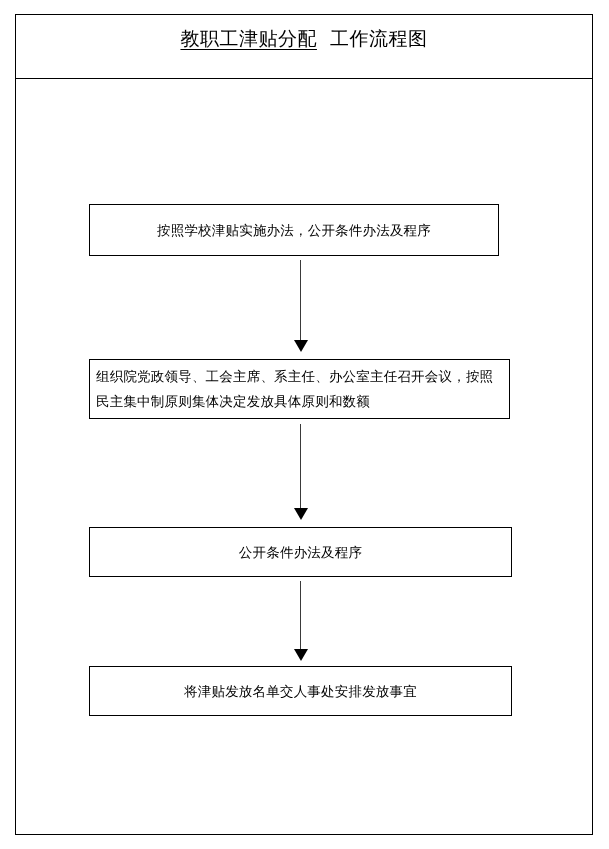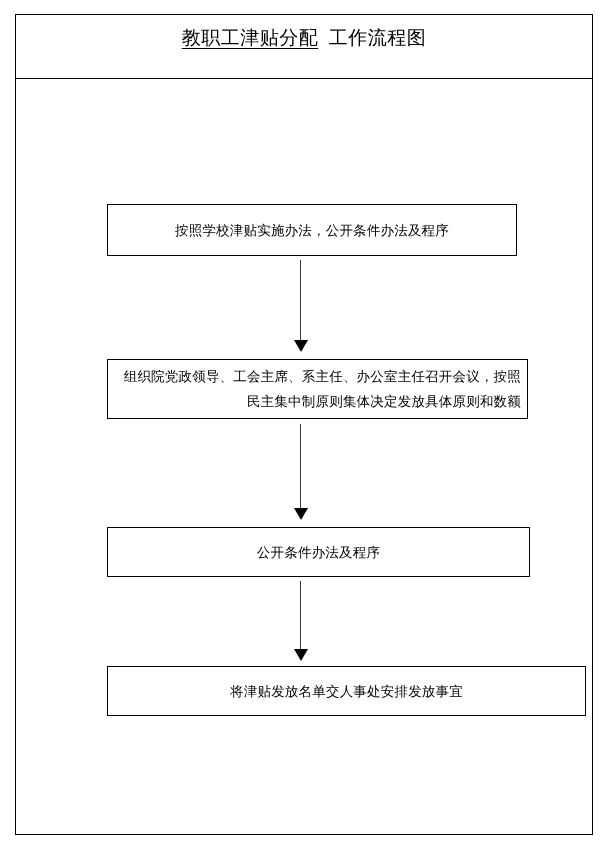--- a/index.html
+++ b/index.html
@@ -19,21 +19,20 @@
   
   #page-frame {
     position: absolute;
     left: 15px;
     top: 14px;
     width: 578px;
     height: 821px;
     border: 1.5px solid #000000;
     box-sizing: border-box;
     background: #ffffff;
-    font-family: Liberation Serif, serif;
   }
 
   
   #title-band {
     position: absolute;
     left: 0;
     top: 0;
     width: 100%;
     height: 64px;
     border-bottom: 1.5px solid #000000;
@@ -66,34 +65,33 @@
 
   
   .proc-box {
     position: absolute;
     border: 1.5px solid #000000;
     box-sizing: border-box;
     background: #ffffff;
     display: flex;
     align-items: center;
     justify-content: center;
-    text-align: right;
-    margin-left: 18px;
+    text-align: left;
   }
   .proc-box .proc-text {
     font-size: 13.5px;
     line-height: 25px;
     letter-spacing: 0.2px;
     padding: 0 6px;
   }
 
   #box-1 { left: 73px; top: 125px;  width: 410px; height: 52px; }
   #box-2 { left: 73px; top: 280px;  width: 421px; height: 60px; }
   #box-3 { left: 73px; top: 448px;  width: 423px; height: 50px; }
-  #box-4 { left: 73px; top: 587px;  width: 479px; height: 50px; }
+  #box-4 { left: 73px; top: 587px;  width: 423px; height: 50px; }
 
   
   .arrow {
     position: absolute;
     width: 16px;
   }
   .arrow .shaft {
     position: absolute;
     left: 7px;
     top: 0;

